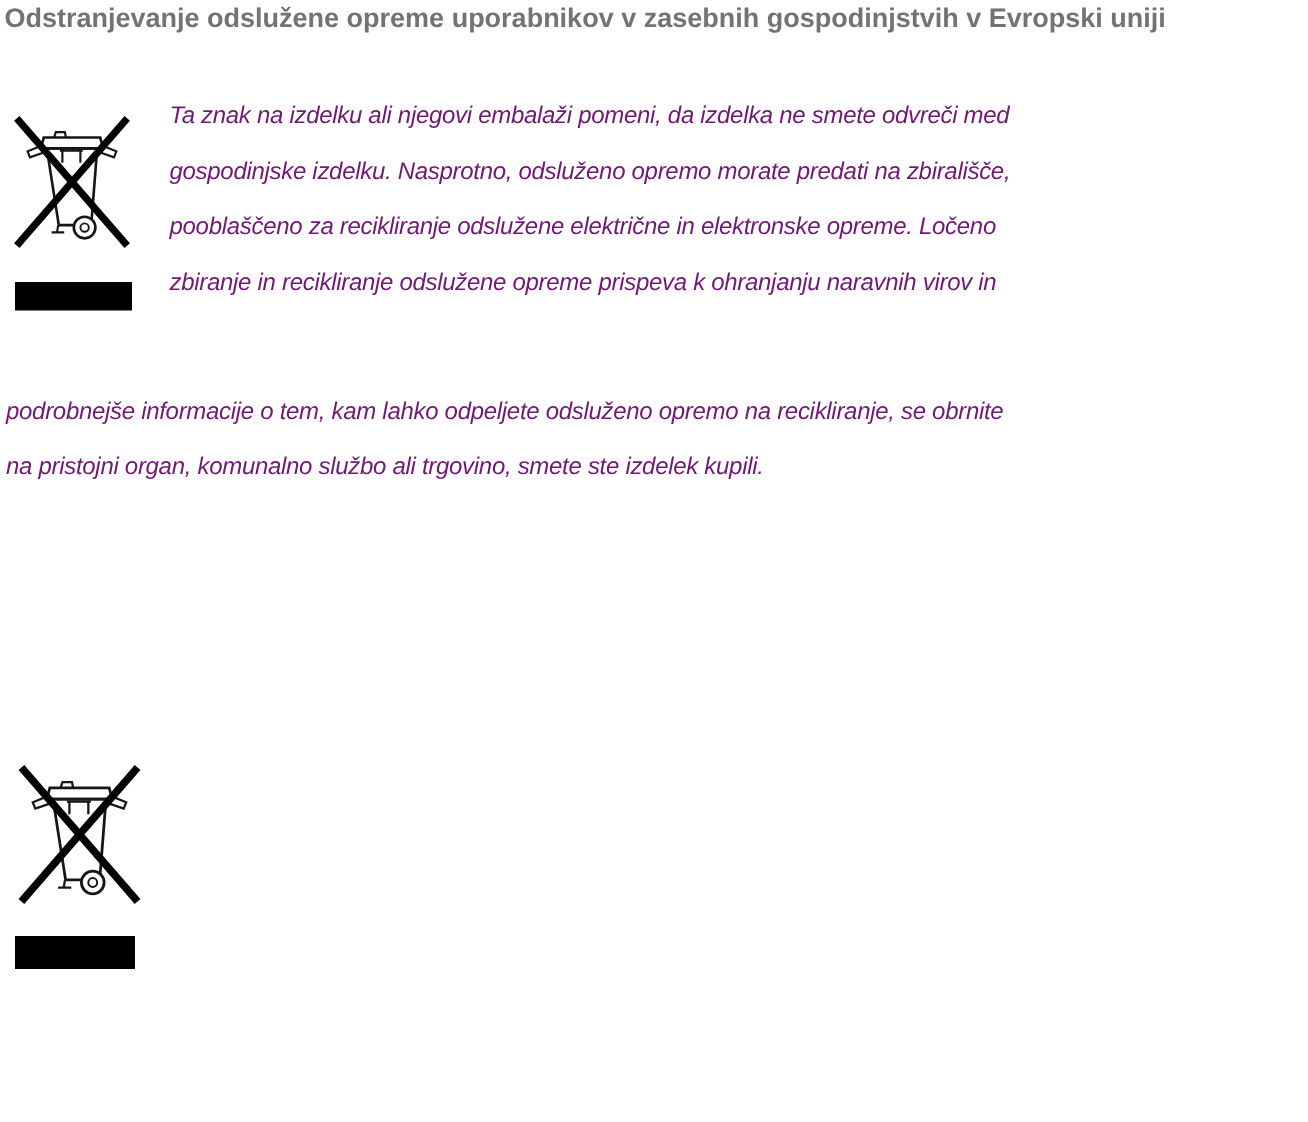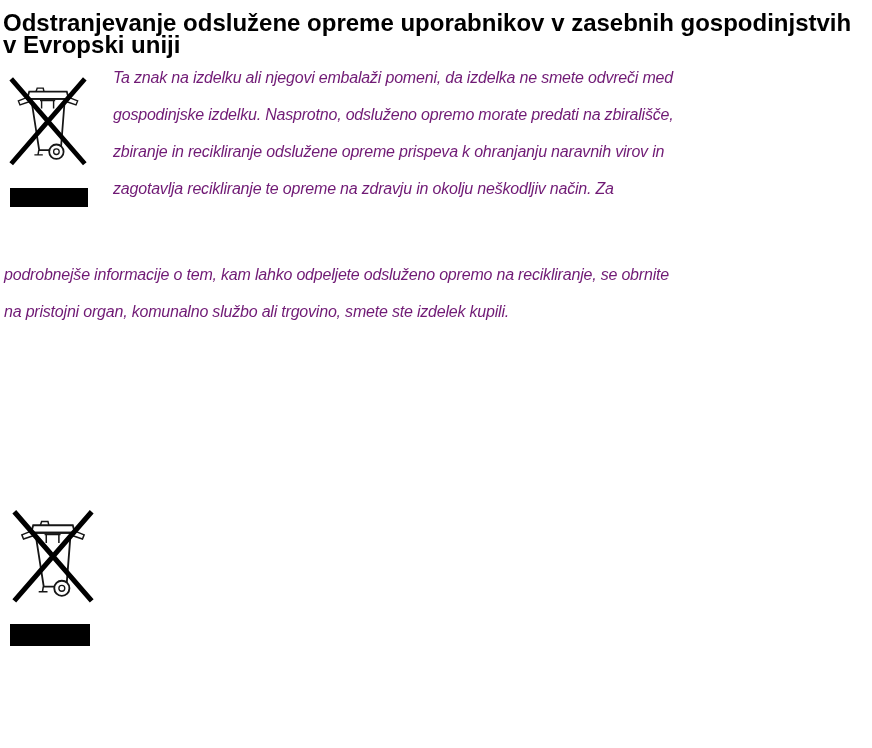--- a/index.html
+++ b/index.html
@@ -6,27 +6,27 @@
   body{
     width:872px;height:748px;
     background:#ffffff;
     font-family:"Liberation Sans",sans-serif;
     color:#1e1e1e;
     position:relative;
     overflow:hidden;
   }
   .page-title{
     position:absolute;
-    left:3px;top:12px;width:866px;
+    left:3px;top:1px;width:866px;
     margin:0;
-    font-size:24px;
+    font-size:18px;
     line-height:22px;
     font-weight:bold;
     letter-spacing:0;
-    color:#000000;
+    color:#737373;
   }
   .para{
     position:absolute;
     font-size:16px;
     letter-spacing:-0.2px;
     color:#701a75;
     font-style:italic;
   }
   .para .ln{
     height:37px;
@@ -81,22 +81,22 @@
   <figure class="weee weee-top">
     <svg viewBox="0 0 100 120">
       <use href="#weee-bin-symbol"></use>
     </svg>
     <div class="bar"></div>
   </figure>
 
   <div class="para indent">
     <div class="ln">Ta znak na izdelku ali njegovi embalaži pomeni, da izdelka ne smete odvreči med</div>
     <div class="ln">gospodinjske izdelku. Nasprotno, odsluženo opremo morate predati na zbirališče,</div>
+    <div class="ln">pooblaščeno za recikliranje odslužene električne in elektronske opreme. Ločeno</div>
     <div class="ln">zbiranje in recikliranje odslužene opreme prispeva k ohranjanju naravnih virov in</div>
-    <div class="ln">zagotavlja recikliranje te opreme na zdravju in okolju neškodljiv način. Za</div>
   </div>
 
   <div class="para full">
     <div class="ln">podrobnejše informacije o tem, kam lahko odpeljete odsluženo opremo na recikliranje, se obrnite</div>
     <div class="ln">na pristojni organ, komunalno službo ali trgovino, smete ste izdelek kupili.</div>
   </div>
 
   <figure class="weee weee-bottom">
     <svg viewBox="0 0 100 120">
       <use href="#weee-bin-symbol"></use>

